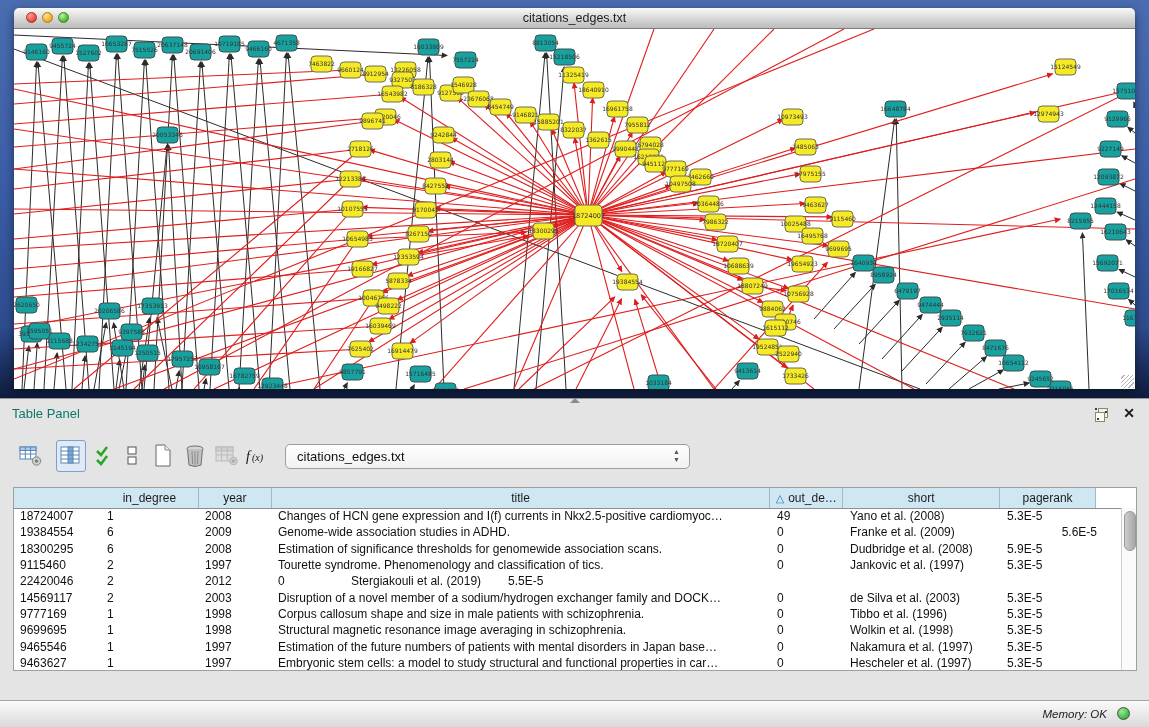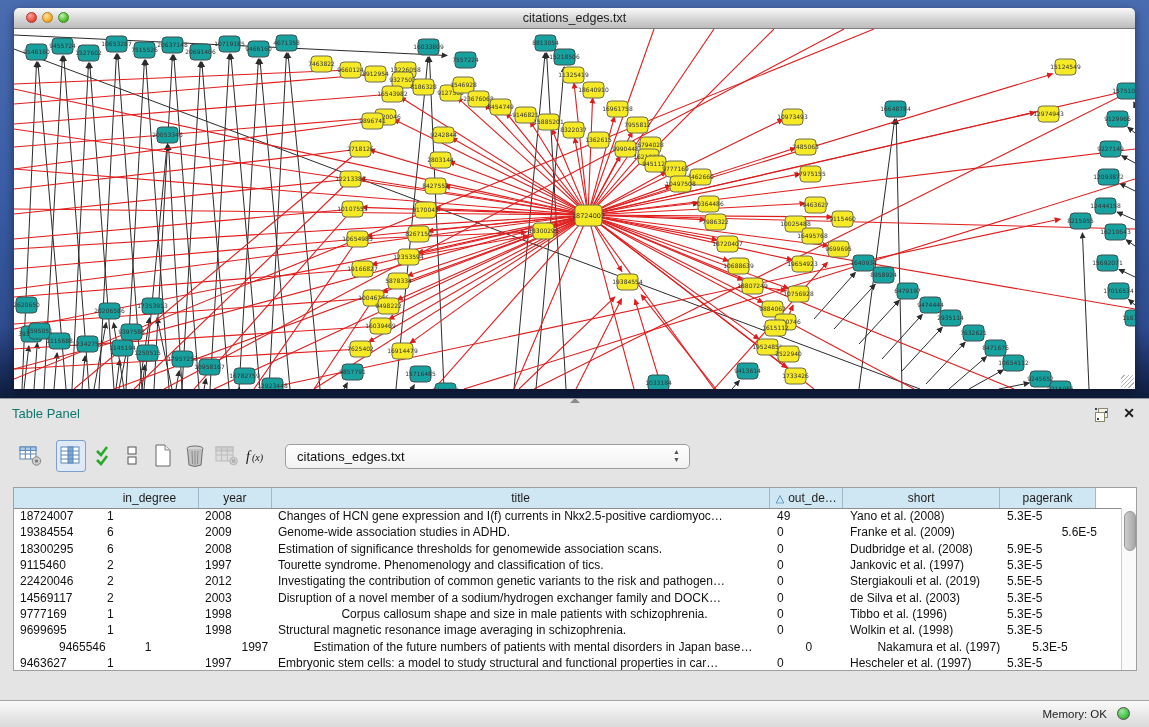--- a/index.html
+++ b/index.html
@@ -52,21 +52,21 @@
   .td{box-sizing:border-box;padding-left:6px;font-size:12px;color:#111;white-space:nowrap;overflow:hidden;}
   .vscroll{position:absolute;right:0;top:20px;bottom:0;width:15px;background:#fafafa;border-left:1px solid #cfcfcf;box-sizing:border-box;}
   .vthumb{position:absolute;left:1.5px;top:3px;width:10px;height:38px;border-radius:6px;background:linear-gradient(90deg,#cdcdcd,#a8a8a8);border:1px solid #989898;}
 
   .tabs-strip{position:absolute;left:0;top:272px;width:100%;height:30px;display:flex;justify-content:center;}
   .seg{display:flex;height:21px;margin-top:4px;border:1px solid #979797;border-radius:5px;overflow:hidden;background:#fdfdfd;box-shadow:0 1px 0 rgba(255,255,255,.7);}
   .seg-item{padding:0 15px;font-size:12.5px;line-height:21px;color:#1f1f1f;border-left:1px solid #bdbdbd;}
   .seg-item:first-child{border-left:none;}
   .seg-item.selected{background:linear-gradient(#939393,#6d6d6d);color:#f5f5f5;}
 
-  .status-bar{position:absolute;left:0;top:700px;width:1149px;height:27px;background:linear-gradient(#fafafa,#dadada);border-top:1px solid #a4a4a4;box-sizing:border-box;}
+  .status-bar{position:absolute;left:0;top:700px;width:1149px;height:27px;background:linear-gradient(#fafafa,#dadada);border-top:1px solid #a4a4a4;box-sizing:border-box;font-style:italic;}
   .memory-label{position:absolute;right:42px;line-height:26px;font-size:11.5px;color:#222;}
   .mem-dot{position:absolute;right:19px;top:6px;width:13px;height:13px;border-radius:50%;
     background:radial-gradient(circle at 35% 30%,#9fe69f,#3fbe3f 65%,#2a9a2a);border:1px solid #4d4d4d;box-sizing:border-box;}
 </style>
 </head>
 <body>
 
 <div class="app">
 
   <div class="network-area">
@@ -907,54 +907,53 @@
             <div class="td" style="width: 73px;">1997</div>
             <div class="td" style="width: 499px;">Tourette syndrome. Phenomenology and classification of tics.</div>
             <div class="td" style="width: 73px;">0</div>
             <div class="td" style="width: 157px;">Jankovic et al. (1997)</div>
             <div class="td" style="width: 96px;">5.3E-5</div>
           </div>
           <div class="tr">
             <div class="td" style="width: 87px;">22420046</div>
             <div class="td" style="width: 98px;">2</div>
             <div class="td" style="width: 73px;">2012</div>
-            <div class="td" style="width: 499px;">Investigating the contribution of common genetic variants to the risk and pathogen…</div>
             <div class="td" style="width: 73px;">0</div>
             <div class="td" style="width: 157px;">Stergiakouli et al. (2019)</div>
             <div class="td" style="width: 96px;">5.5E-5</div>
           </div>
           <div class="tr">
             <div class="td" style="width: 87px;">14569117</div>
             <div class="td" style="width: 98px;">2</div>
             <div class="td" style="width: 73px;">2003</div>
             <div class="td" style="width: 499px;">Disruption of a novel member of a sodium/hydrogen exchanger family and DOCK…</div>
             <div class="td" style="width: 73px;">0</div>
             <div class="td" style="width: 157px;">de Silva et al. (2003)</div>
             <div class="td" style="width: 96px;">5.3E-5</div>
           </div>
           <div class="tr">
             <div class="td" style="width: 87px;">9777169</div>
             <div class="td" style="width: 98px;">1</div>
             <div class="td" style="width: 73px;">1998</div>
-            <div class="td" style="width: 499px; text-align: center;">Corpus callosum shape and size in male patients with schizophrenia.</div>
+            <div class="td" style="width: 499px;">Corpus callosum shape and size in male patients with schizophrenia.</div>
             <div class="td" style="width: 73px;">0</div>
             <div class="td" style="width: 157px;">Tibbo et al. (1996)</div>
             <div class="td" style="width: 96px;">5.3E-5</div>
           </div>
           <div class="tr">
             <div class="td" style="width: 87px;">9699695</div>
             <div class="td" style="width: 98px;">1</div>
             <div class="td" style="width: 73px;">1998</div>
             <div class="td" style="width: 499px;">Structural magnetic resonance image averaging in schizophrenia.</div>
             <div class="td" style="width: 73px;">0</div>
             <div class="td" style="width: 157px;">Wolkin et al. (1998)</div>
             <div class="td" style="width: 96px;">5.3E-5</div>
           </div>
           <div class="tr">
-            <div class="td" style="width: 87px; margin-left: 39px;">9465546</div>
+            <div class="td" style="width: 87px;">9465546</div>
             <div class="td" style="width: 98px;">1</div>
             <div class="td" style="width: 73px;">1997</div>
             <div class="td" style="width: 499px;">Estimation of the future numbers of patients with mental disorders in Japan base…</div>
             <div class="td" style="width: 73px;">0</div>
             <div class="td" style="width: 157px;">Nakamura et al. (1997)</div>
             <div class="td" style="width: 96px;">5.3E-5</div>
           </div>
           <div class="tr">
             <div class="td" style="width: 87px;">9463627</div>
             <div class="td" style="width: 98px;">1</div>

